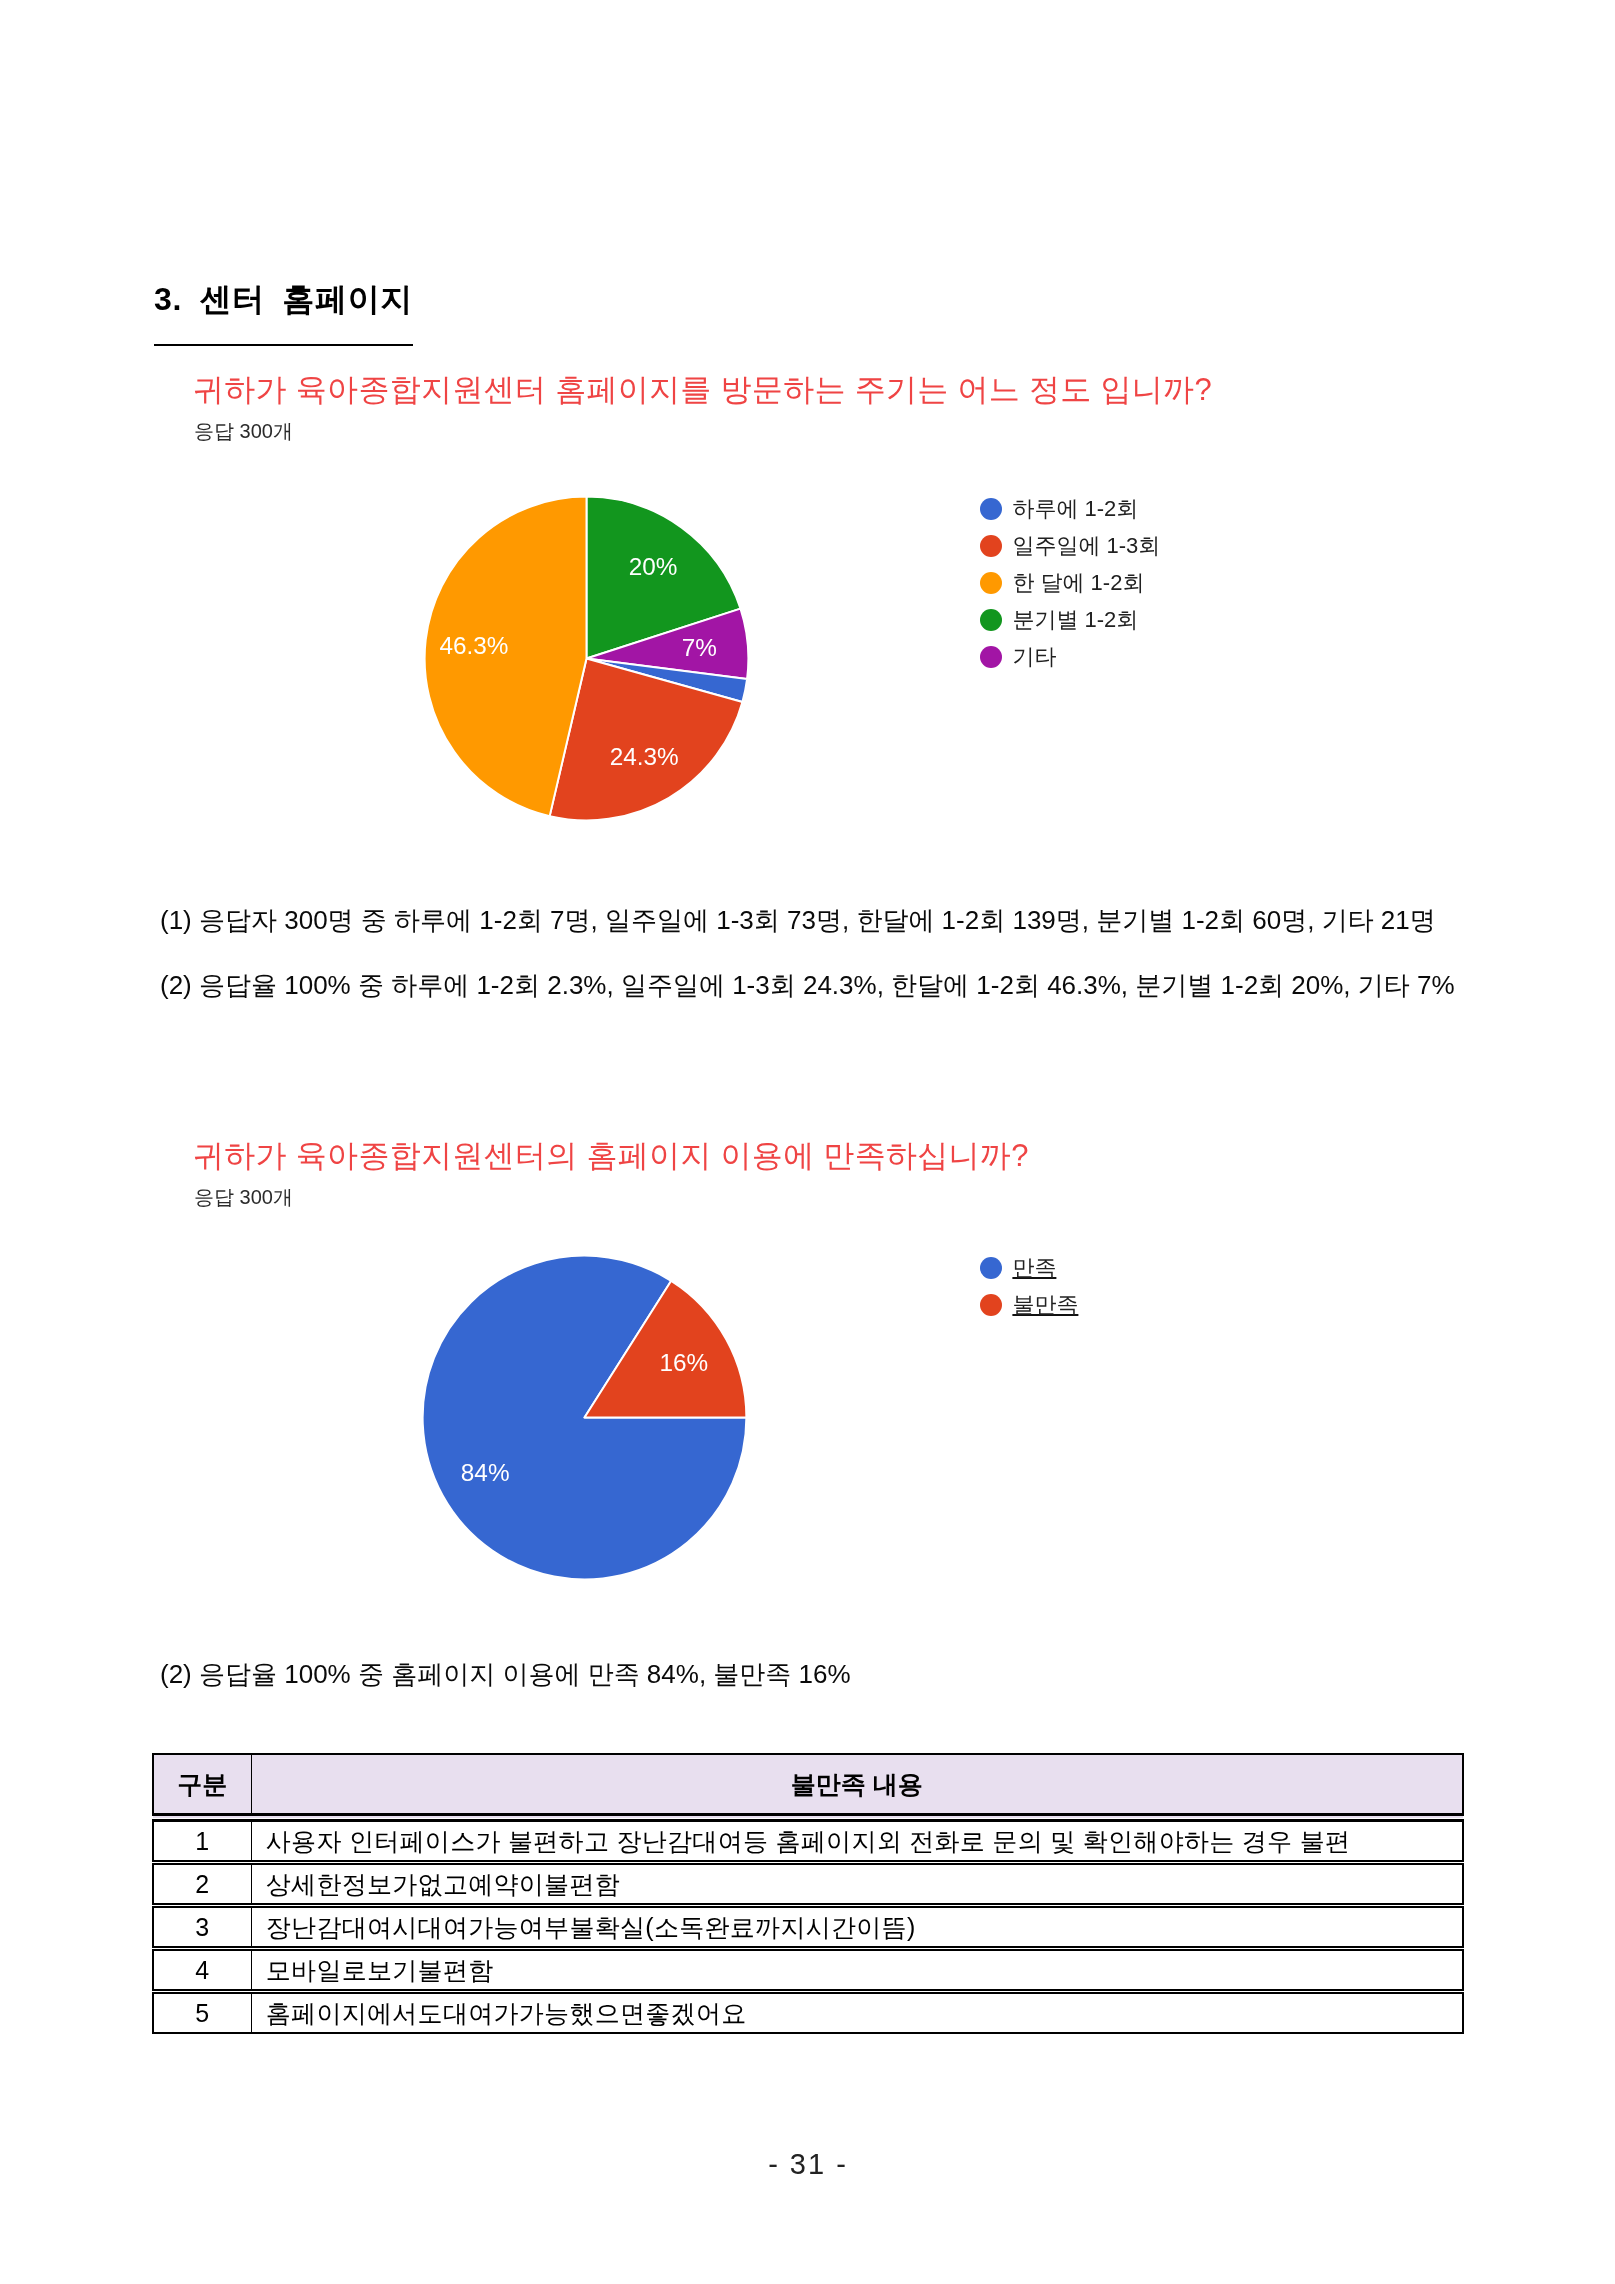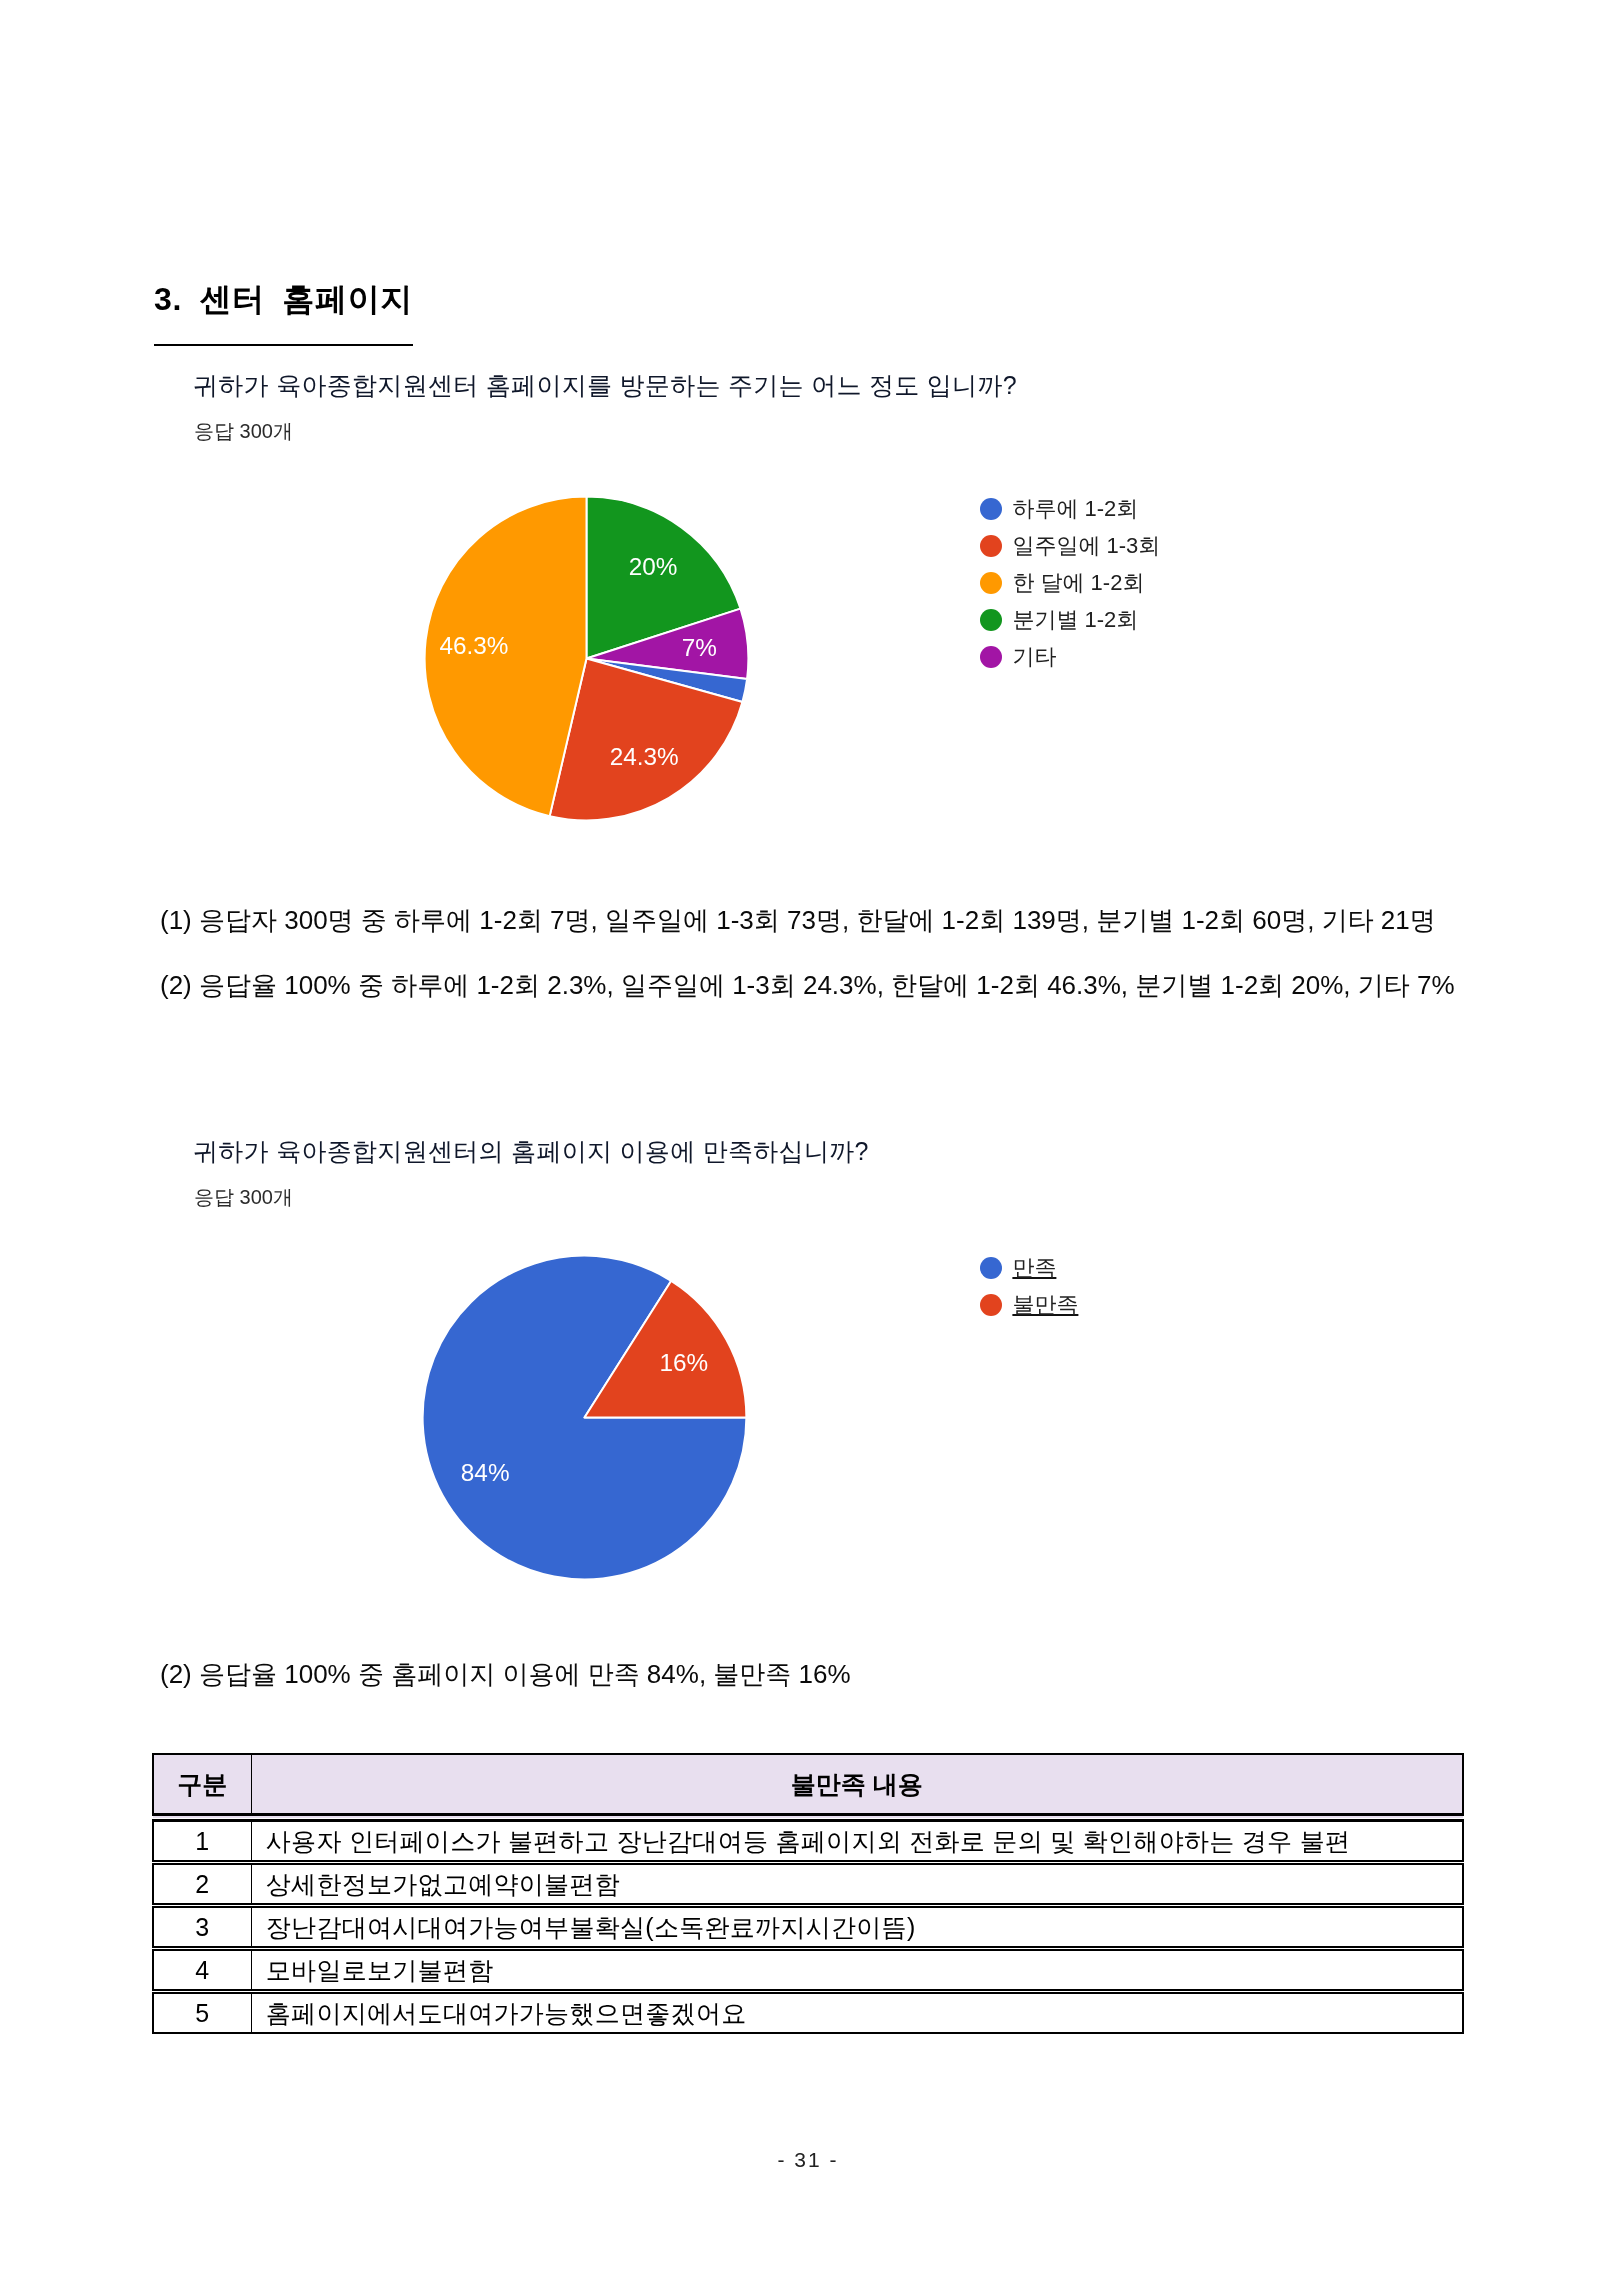--- a/index.html
+++ b/index.html
@@ -2,21 +2,21 @@
 <html style="font-size:10.4px"><head>
 <meta charset="utf-8">
 <style>
   html,body{margin:0;padding:0;background:#ffffff;}
   .page{position:relative;width:1616px;height:2284px;background:#fff;
         font-family:"Liberation Sans",sans-serif;color:#111;overflow:hidden;}
 
   .doc-title{position:absolute;left:154px;top:257px;font-size:32px;font-weight:bold;color:#000;
              padding-bottom:22px;border-bottom:2.6px solid #000;word-spacing:7.8px;letter-spacing:0.7px;}
 
-  .question{position:absolute;font-size:25px;color:#0f172a;letter-spacing:0.3px;}
+  .question{position:absolute;font-size:31px;color:#ef4444;letter-spacing:0.3px;}
   .q1{left:193px;top:369px;}
   .q2{left:193px;top:1135px;}
   .meta{position:absolute;font-size:20px;color:#2b2b2b;}
   .m1{left:194px;top:418px;}
   .m2{left:194px;top:1184px;}
 
   .pie{position:absolute;width:329px;height:329px;}
   .pie1{left:422px;top:494px;}
   .pie2{left:420px;top:1253px;}
   svg{font-family:"Liberation Sans",sans-serif;}
@@ -41,21 +41,21 @@
   .survey-table col.c1{width:98px;}
   .survey-table th{height:34px;font-weight:bold;text-align:center;vertical-align:middle;
                    border-bottom:9.8px double #000;padding:12px;}
   .survey-table td{height:38px;vertical-align:middle;padding:0;}
   .survey-table td.num{text-align:center;}
   .survey-table td.content{text-align:left;padding-left:14.3px;letter-spacing:0.3px;}
   .survey-table .vline{border-right:1.3px solid #000;}
   .survey-table tbody tr + tr td{border-top:5.9px double #000;}
 
   .page-number{position:absolute;left:0;right:0;top:2148px;text-align:center;
-               font-size:21px;color:#222;letter-spacing:2px;}
+               font-size:29px;color:#222;letter-spacing:2px;}
 </style>
 </head>
 <body>
 
 <div class="page">
 
   <h1 class="doc-title">3. 센터 홈페이지</h1>
 
   <div class="question q1">귀하가 육아종합지원센터 홈페이지를 방문하는 주기는 어느 정도 입니까?</div>
   <div class="meta m1">응답 300개</div>

